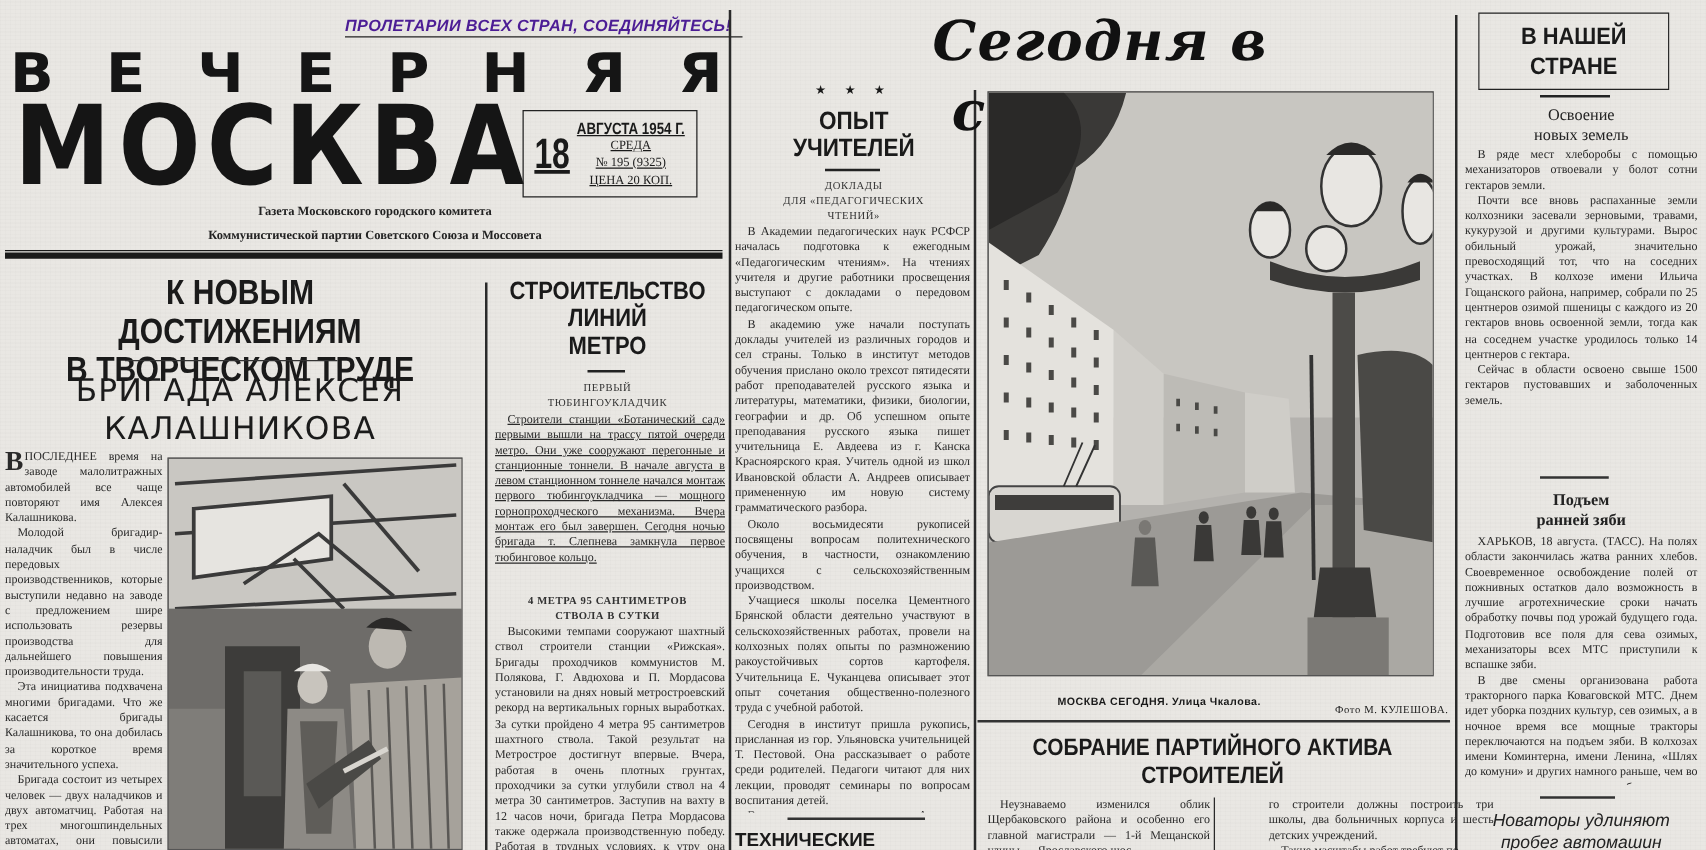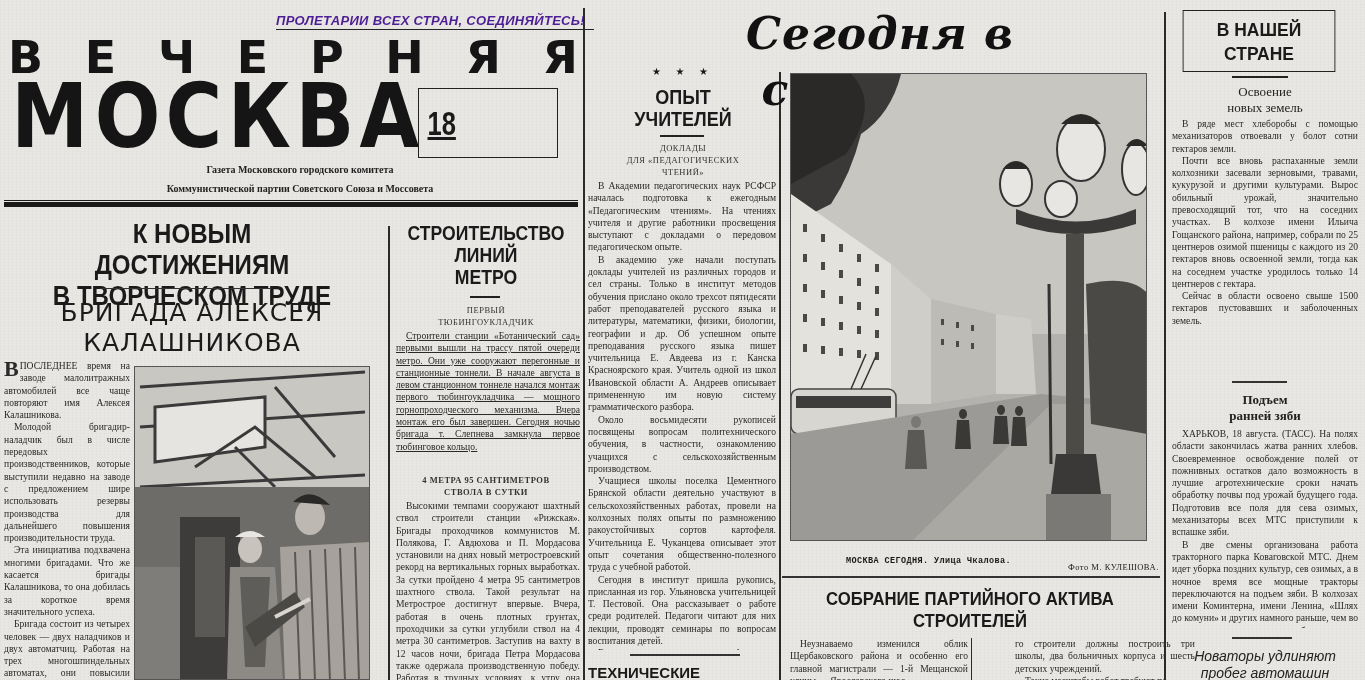--- a/index.html
+++ b/index.html
@@ -108,21 +108,21 @@
     font-family: "DejaVu Serif", serif; font-style: italic; font-weight: bold;
     font-size: 44px; line-height: 56px; color: #111; letter-spacing: 1px;
   }
   .teach-head {
     left: 588px; top: 86px; width: 190px; text-align: center;
     font-family: "Liberation Sans", sans-serif; font-weight: bold;
     font-size: 20px; line-height: 22px; transform: scaleX(0.9);
   }
   .stars { left: 588px; top: 66px; width: 190px; text-align: center; font-size: 10px; letter-spacing: 6px; }
 
-  .caption-left { font-family: Liberation Mono, monospace; font-weight: bold; font-size: 8.5px; letter-spacing: 0.4px; padding-left: 40px; }
+  .caption-left { font-family: Liberation Sans, sans-serif; font-weight: bold; font-size: 8.5px; letter-spacing: 0.4px; padding-left: 40px; }
   .caption-right { font-size: 8.5px; letter-spacing: 0.5px; }
 
   .sobranie-head {
     left: 790px; top: 588px; width: 360px; text-align: center;
     font-family: "Liberation Sans", sans-serif; font-weight: bold;
     font-size: 19px; line-height: 22px; transform: scaleX(0.88);
   }
 
   
   .box-head {
@@ -160,20 +160,26 @@
     <span>М</span>
     <span>О</span>
     <span>С</span>
     <span>К</span>
     <span>В</span>
     <span>А</span>
   </div>
 
 <div class="abs datebox">
   <div class="day">18</div>
+  <div class="info">
+    <div class="month">АВГУСТА 1954 Г.</div>
+    <div class="small">СРЕДА</div>
+    <div class="small">№ 195 (9325)</div>
+    <div class="small">ЦЕНА 20 КОП.</div>
+  </div>
 </div>
 
 <div class="abs subtitle">
   <div>Газета Московского городского комитета</div>
   <div>Коммунистической партии Советского Союза и Моссовета</div>
 </div>
 <div class="abs rule-thin"></div>
 <div class="abs rule-thick"></div>
 
 <div class="abs vrule" style="left:583px; top:8px; height:672px;"></div>

